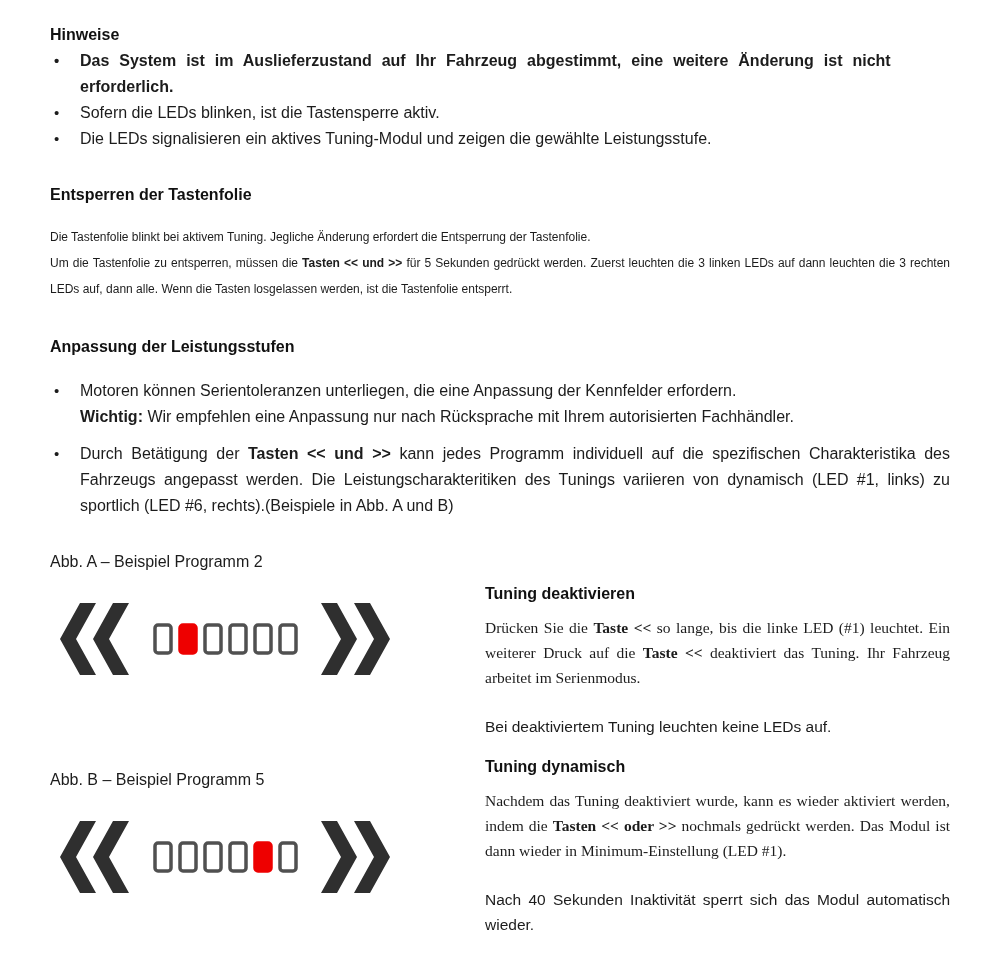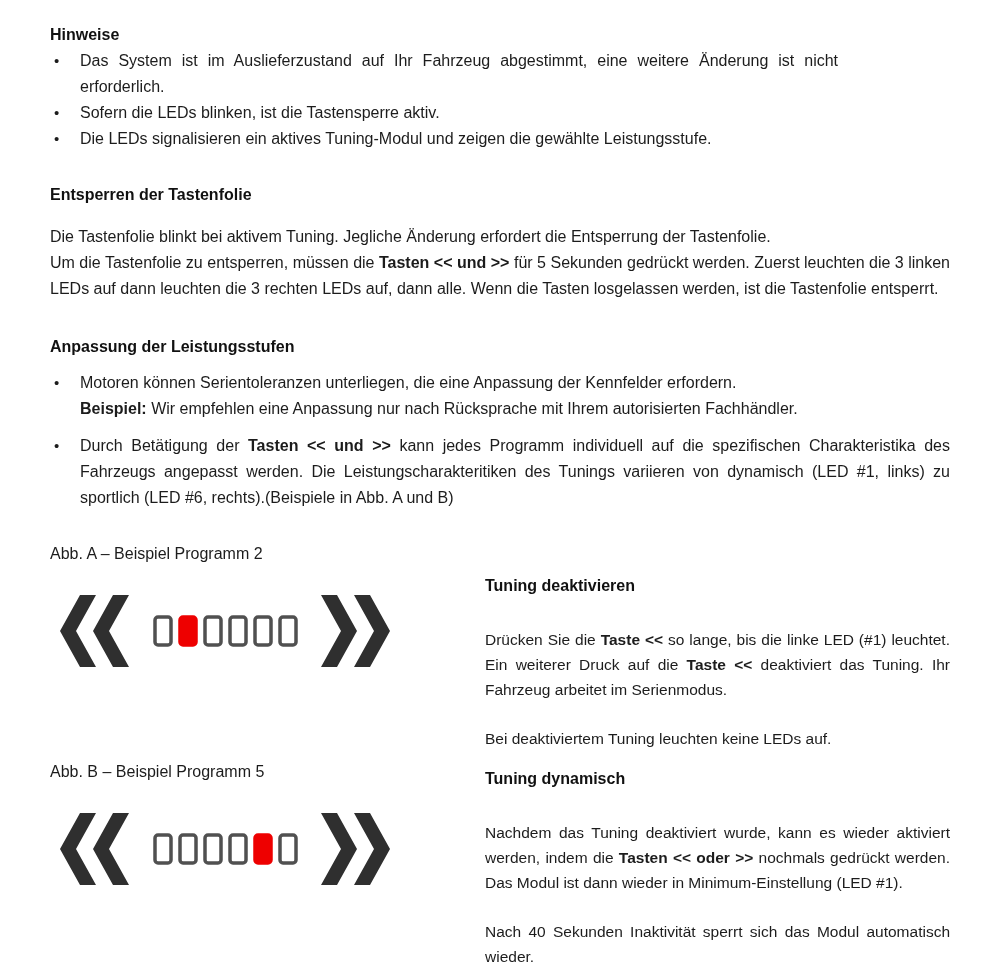--- a/index.html
+++ b/index.html
@@ -9,50 +9,50 @@
     color: #1c1c1c;
     -webkit-font-smoothing: antialiased;
   }
   .page {
     box-sizing: border-box;
     width: 1000px; height: 931px;
     padding: 22px 50px 0 50px;
     background: #ffffff;
   }
   h3, h4 { font-size: 16px; line-height: 26px; margin: 0; font-weight: bold; color: #111; }
-  p { margin: 0; font-size: 16px; line-height: 26px; }
+  p { margin: 0; font-size: 12px; line-height: 26px; }
   .just { text-align: justify; }
   .prewrap { white-space: pre-wrap; }
-  .stretch { word-spacing: 5.5px; }
+  .stretch { word-spacing: 5.5px; font-weight: bold; }
   .b { font-weight: bold; }
 
   ul { list-style: none; margin: 0; padding: 0; font-size: 16px; line-height: 26px; }
   li { position: relative; padding-left: 30px; }
   li::before { content: "\2022"; position: absolute; left: 4px; top: 0; font-size: 15px; }
 
   .sec-entsperren h3 { margin-top: 30px; }
   .sec-entsperren .p1 { margin-top: 16px; }
   .sec-anpassung h3 { margin-top: 32px; }
-  .sec-anpassung ul { margin-top: 10px; }
+  .sec-anpassung ul { margin-top: 18px; }
   .sec-anpassung li + li { margin-top: 11px; }
 
   .figures { display: flex; margin-top: 30px; }
   .fig-col { width: 435px; flex: none; }
   .fig-label { font-size: 16px; line-height: 26px; }
   .fig-svg { display: block; margin: 24px 0 0 10px; }
   .fig-label-b { margin-top: 88px; }
 
   .chev polygon { fill: #2f2f2f; }
   .led { fill: #ffffff; stroke: #505050; stroke-width: 3.5; }
   .led.on { fill: #ee0000; stroke: #ee0000; }
 
   .rc { flex: 1; padding-top: 32px; }
   .rc p { font-size: 15.5px; line-height: 25px; }
   .rc h4 { line-height: 25px; }
-  .rc .mt-p  { margin-top: 29px; }
+  .rc .mt-p  { margin-top: 9px; font-family: Liberation Serif, serif; }
   .rc .mt-pg { margin-top: 24px; }
   .rc .mt-h  { margin-top: 15px; }
 </style>
 </head>
 <body>
 
 <div class="page">
 
   <section class="sec-hinweise">
     <h3>Hinweise</h3>
@@ -67,21 +67,21 @@
   <section class="sec-entsperren">
     <h3>Entsperren der Tastenfolie</h3>
     <p class="p1">Die Tastenfolie blinkt bei aktivem Tuning. Jegliche Änderung erfordert die Entsperrung der Tastenfolie.</p>
     <p class="just"><span>Um die Tastenfolie zu entsperren, müssen die </span><span class="b">Tasten &lt;&lt; und &gt;&gt;</span><span> für 5 Sekunden gedrückt werden. Zuerst leuchten die 3 linken LEDs auf dann leuchten die 3 rechten LEDs auf, dann alle. Wenn die Tasten losgelassen werden, ist die Tastenfolie entsperrt.</span></p>
   </section>
 
   <section class="sec-anpassung">
     <h3>Anpassung der Leistungsstufen</h3>
     <ul>
       <li class="prewrap"><span>Motoren können Serientoleranzen unterliegen, die eine Anpassung der Kennfelder erfordern.
-</span><span class="b">Beispiel:</span><span> Wir empfehlen eine Anpassung nur nach Rücksprache mit Ihrem autorisierten Fachhändler.</span></li>
+</span><span class="b">Wichtig:</span><span> Wir empfehlen eine Anpassung nur nach Rücksprache mit Ihrem autorisierten Fachhändler.</span></li>
       <li class="just"><span>Durch Betätigung der </span><span class="b">Tasten &lt;&lt; und &gt;&gt;</span><span> kann jedes Programm individuell auf die spezifischen Charakteristika des Fahrzeugs angepasst werden. Die Leistungscharakteritiken des Tunings variieren von dynamisch (LED #1, links) zu sportlich (LED #6, rechts).(Beispiele in Abb. A und B)</span></li>
     </ul>
   </section>
 
   <section class="figures">
 
     <div class="fig-col">
       <div class="fig-label">Abb. A – Beispiel Programm 2</div>
 
       <svg class="fig-svg" viewBox="0 0 330 80" width="330" height="80">

